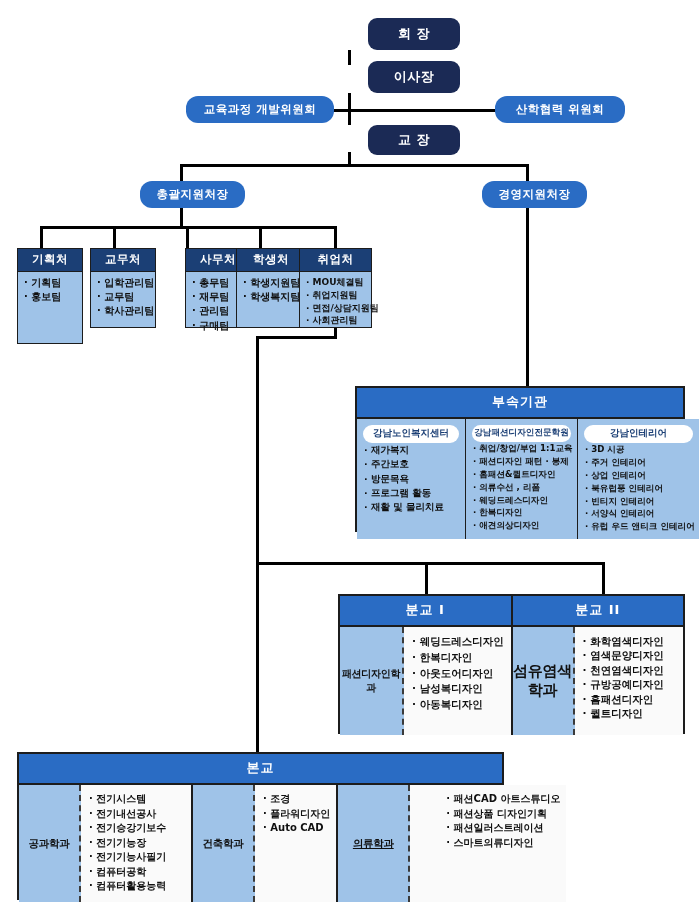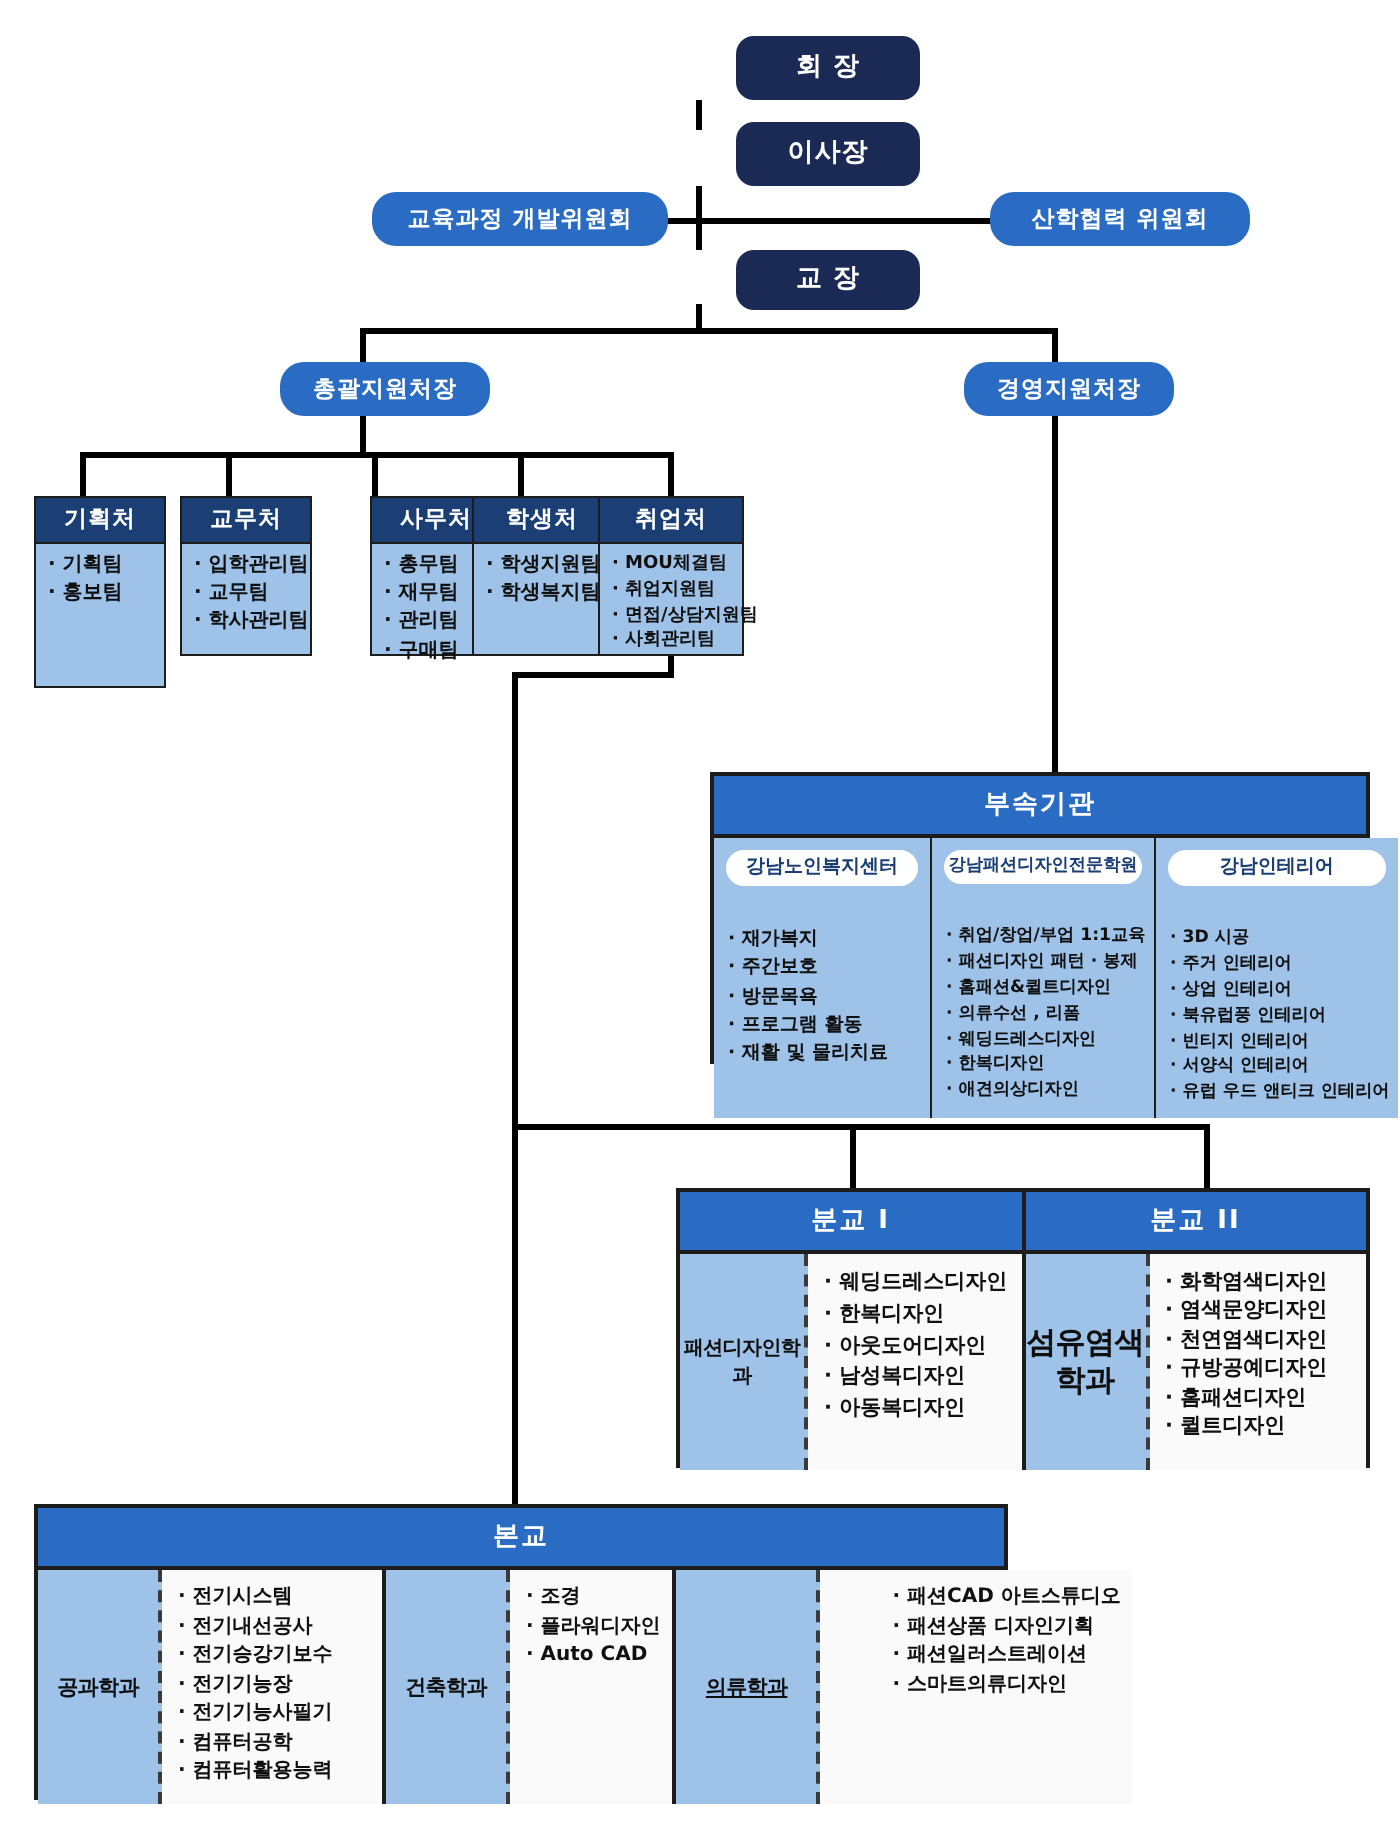--- a/index.html
+++ b/index.html
@@ -92,21 +92,21 @@
   }
   .org-col:last-child{border-right:none;}
   .org-cap{
     background:#ffffff;
     border-radius:11px;
     text-align:center;
     font-weight:bold;
     font-size:11px;
     color:#1b3f75;
     padding:2px 0 3px;
-    margin:1px 2px 20px;
+    margin:1px 2px 0;
   }
   .org-list{
     font-size:9.5px;
     font-weight:bold;
     line-height:1.5;
     color:#101010;
     padding-left:3px;
   }
   .org-list div{white-space:nowrap;}
 

